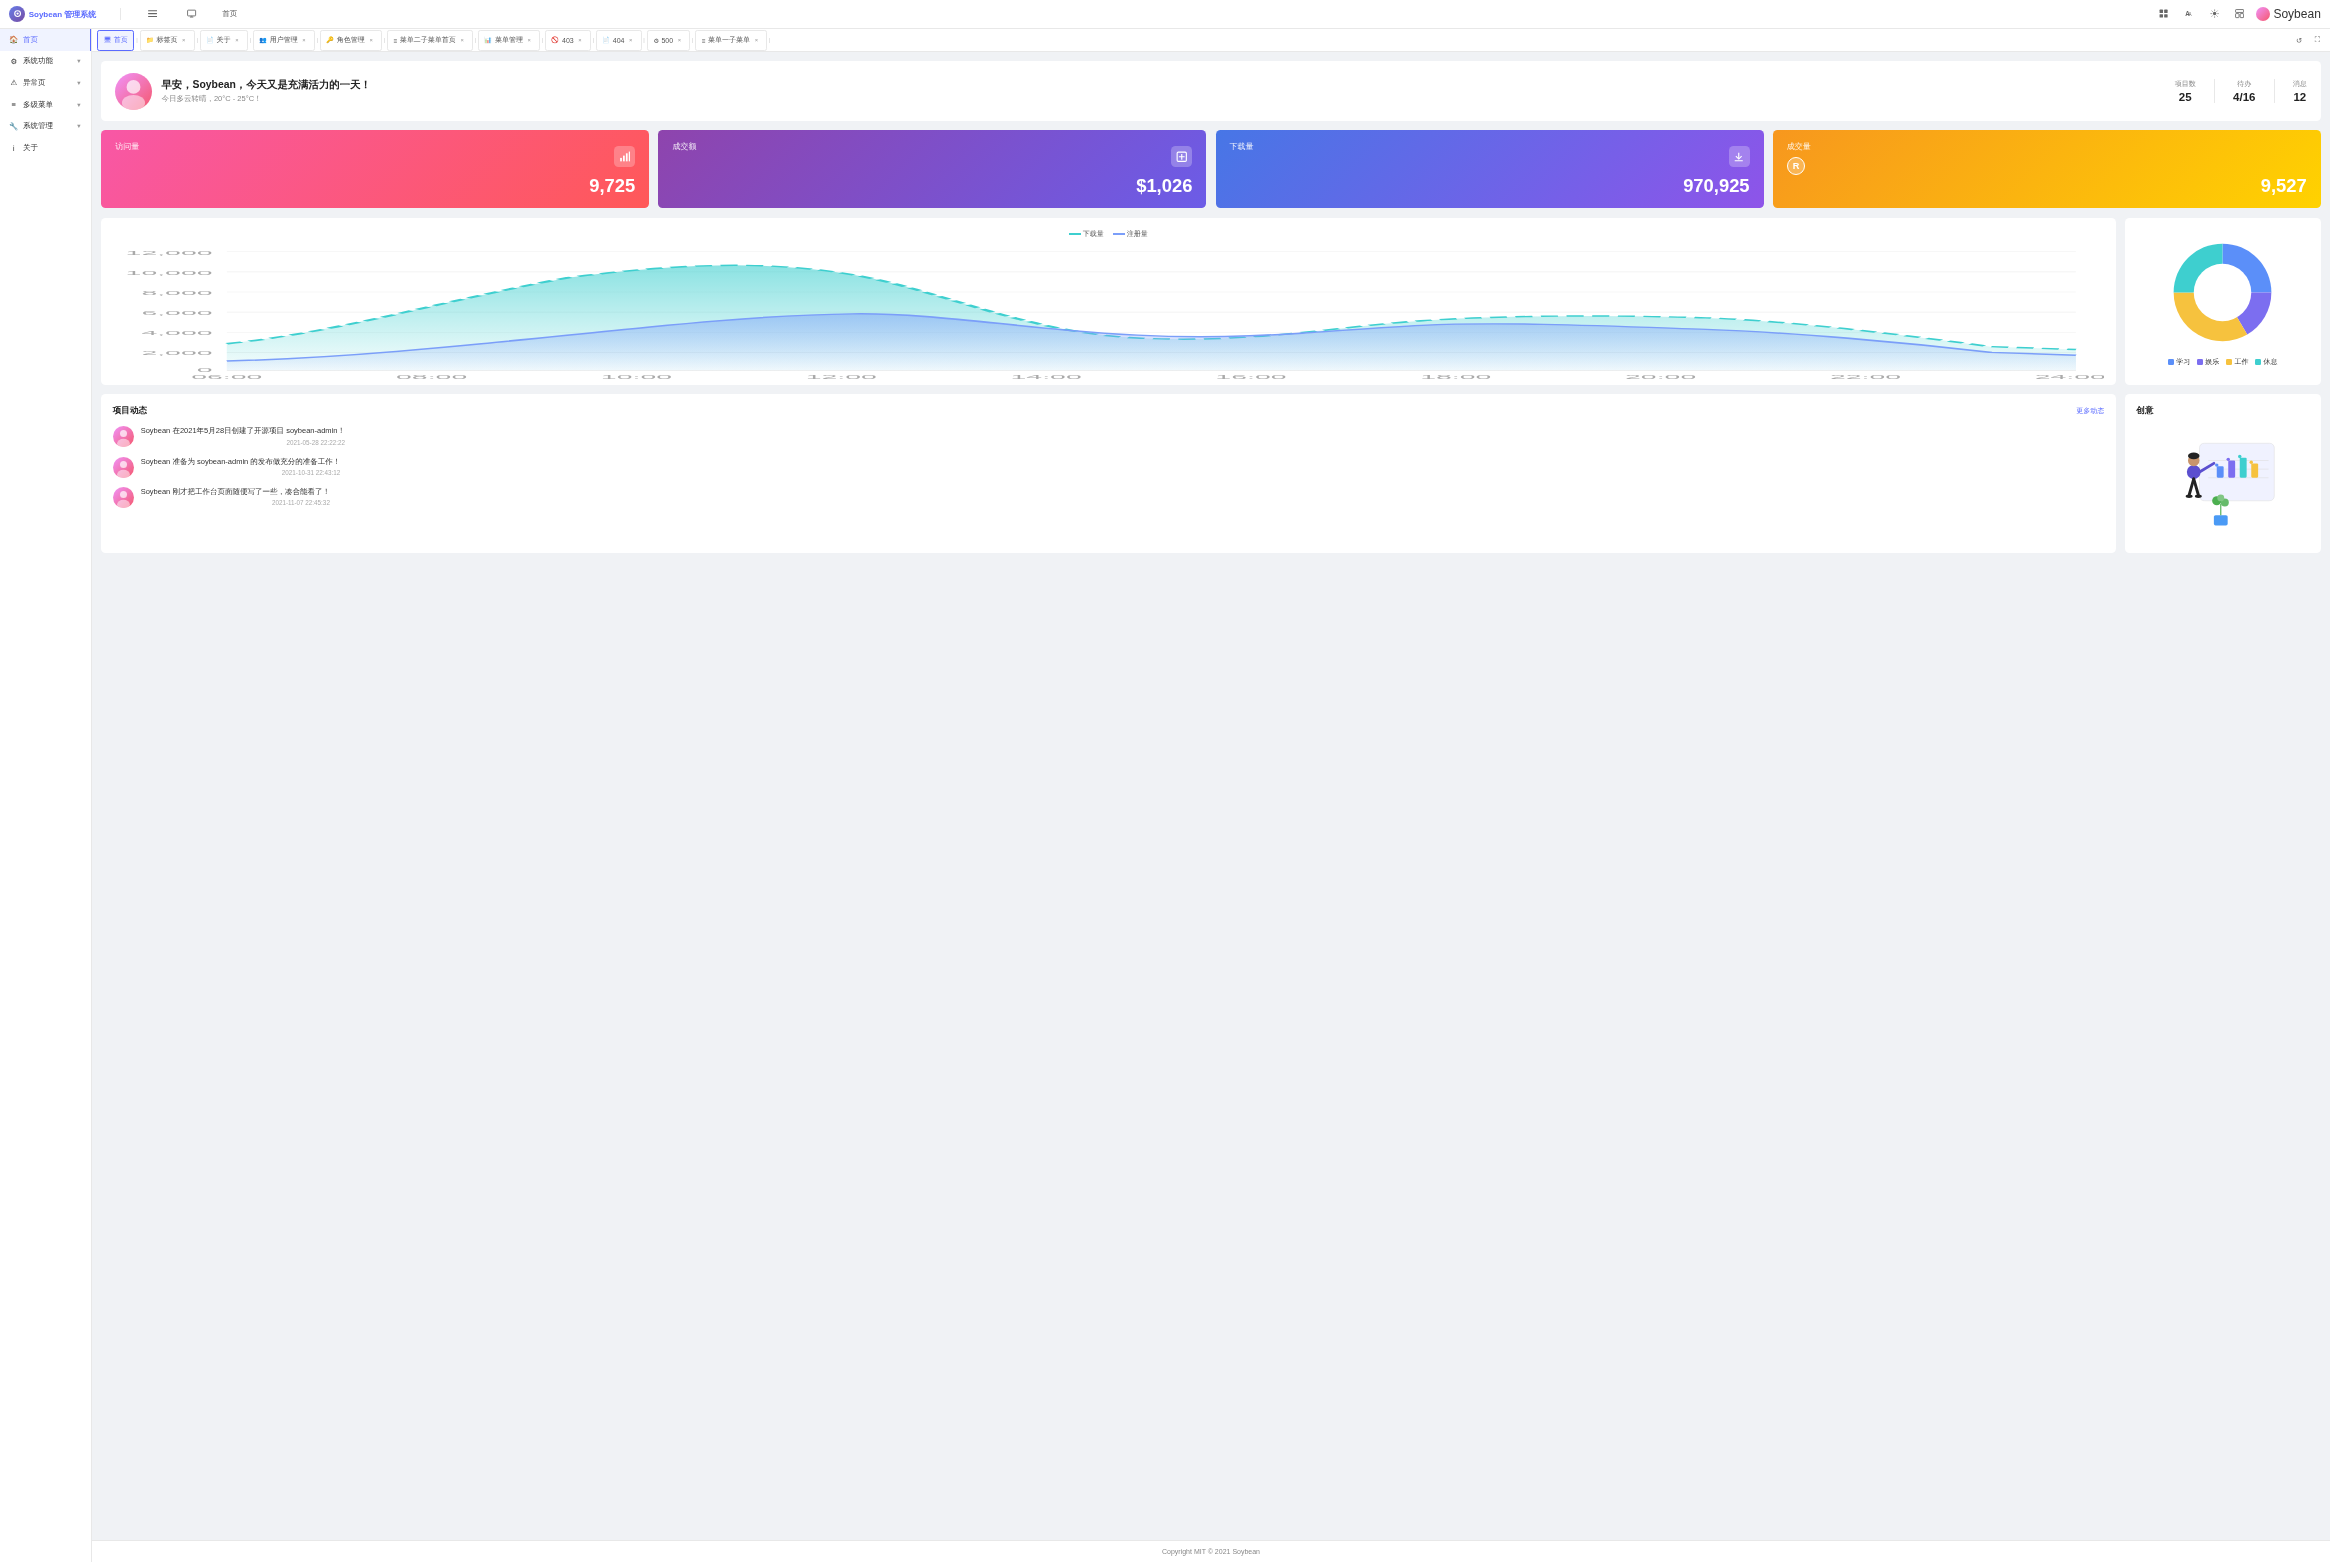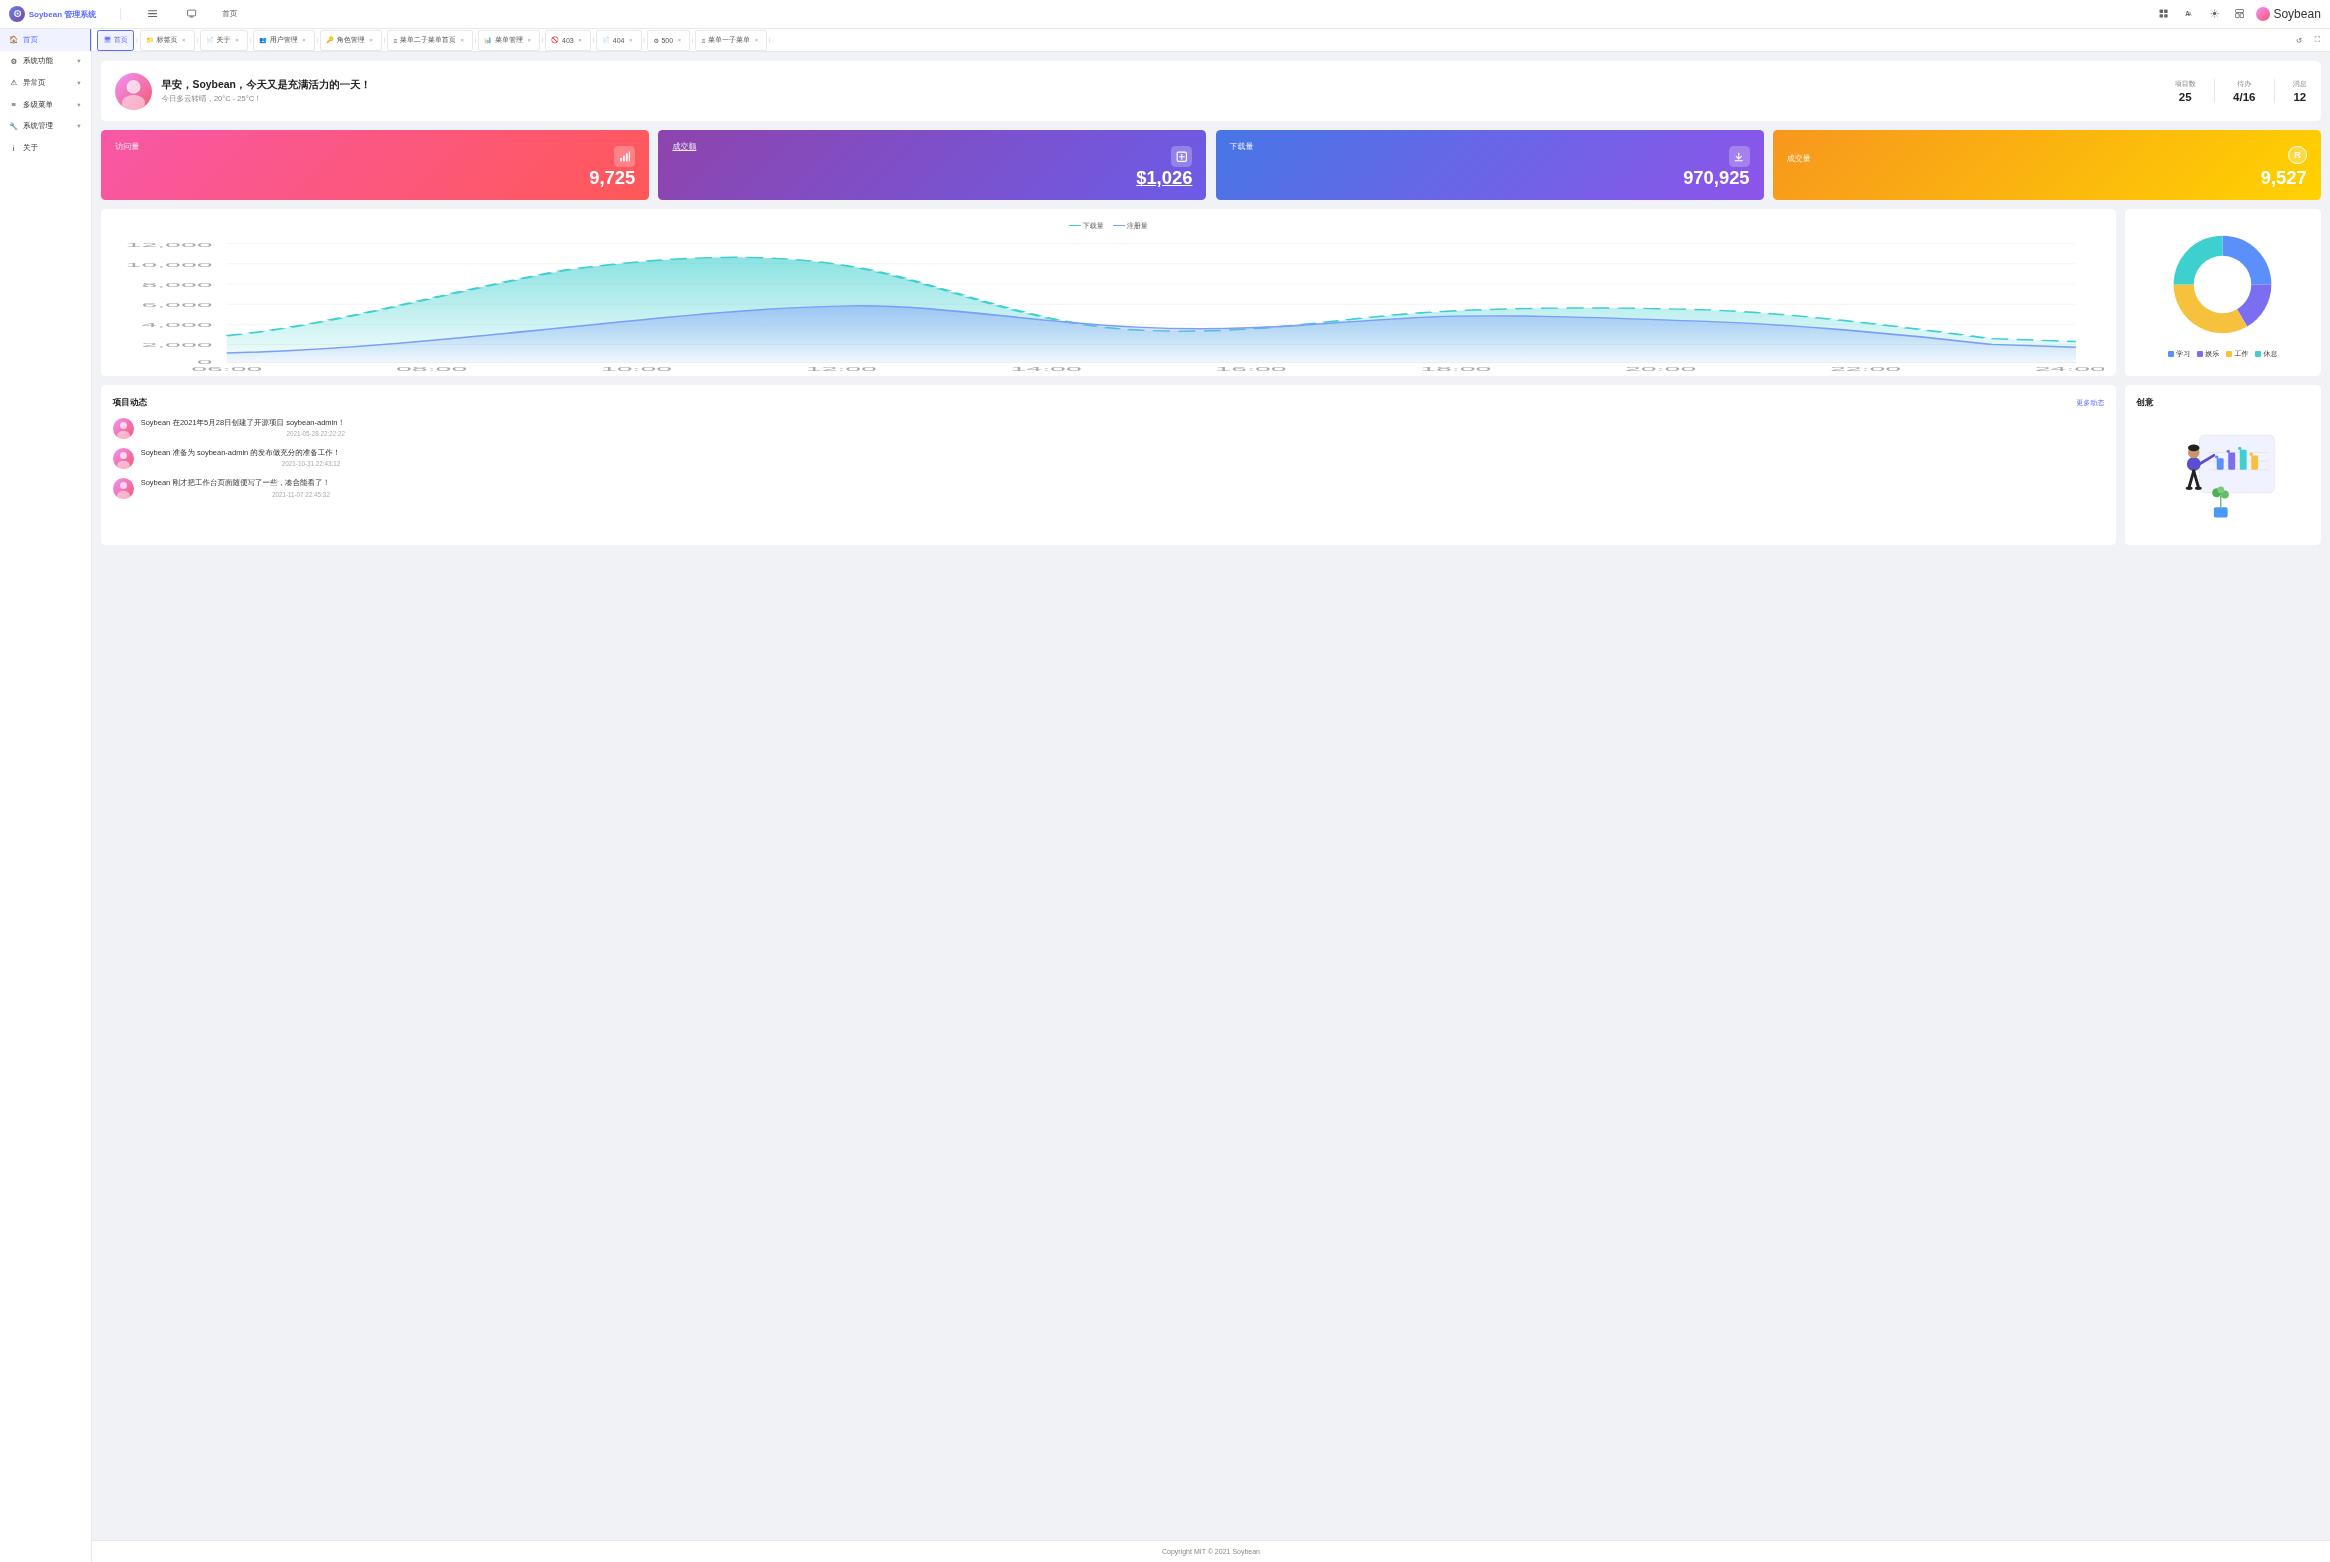--- a/index.html
+++ b/index.html
@@ -51,21 +51,21 @@
     .stat-value { font-size: 11.5px; font-weight: 600; color: #222; }
     .stat-divider { width: 0.6px; background: #e8e8e8; align-self: stretch; }
 
     
     .metric-cards { display: grid; grid-template-columns: repeat(4, 1fr); gap: 9.2px; margin-bottom: 9.2px; }
     .metric-card { border-radius: 4.6px; padding: 11px 14px; color: #fff; position: relative; overflow: hidden; min-height: 58px; display: flex; flex-direction: column; justify-content: space-between; }
     .metric-card-label { font-size: 8px; font-weight: 500; opacity: 0.9; }
     .metric-card-value { font-size: 18.4px; font-weight: 700; text-align: right; }
     .metric-card-icon { width: 21px; height: 21px; background: rgba(255,255,255,0.25); border-radius: 4.6px; display: flex; align-items: center; justify-content: center; font-size: 10.4px; margin-top: 4.6px; }
     .card-visits { background: linear-gradient(135deg, #f857a6, #ff5858); }
-    .card-transactions { background: linear-gradient(135deg, #8e44ad, #6c5ce7); text-decoration: underline; }
+    .card-transactions { background: linear-gradient(135deg, #8e44ad, #6c5ce7); }
     .card-downloads { background: linear-gradient(135deg, #4776e6, #8e54e9); }
     .card-revenue { background: linear-gradient(135deg, #f7971e, #ffd200); }
 
     
     .charts-row { display: grid; grid-template-columns: 1fr 196px; gap: 9.2px; margin-bottom: 9.2px; }
     .chart-card { background: #fff; border-radius: 4.6px; padding: 11.5px; }
     .chart-legend { display: flex; gap: 9.2px; justify-content: center; margin-bottom: 7px; font-size: 7px; color: #555; }
     .legend-item { display: flex; align-items: center; gap: 2.3px; }
 
     
@@ -356,21 +356,21 @@
                 <svg width="11.5" height="11.5" viewBox="0 0 20 20" fill="white">
                   <line x1="10" y1="3" x2="10" y2="13" stroke="white" stroke-width="2"></line>
                   <polyline points="5,9 10,14 15,9" fill="none" stroke="white" stroke-width="2"></polyline>
                   <line x1="3" y1="17" x2="17" y2="17" stroke="white" stroke-width="2"></line>
                 </svg>
               </div>
             </div>
             <div class="metric-card-value">970,925</div>
           </div>
           <div class="metric-card card-revenue">
-            <div style="display:flex; justify-content:space-between; align-items:flex-end;">
+            <div style="display:flex; justify-content:space-between; align-items:flex-start;flex-direction:column;">
               <span class="metric-card-label">成交量</span>
               <div class="metric-card-icon" style="font-size:9.2px; font-weight:700; color:white; border: 1.2px solid white; border-radius:50%; width:18.4px; height:18.4px; display:flex; align-items:center; justify-content:center;">R</div>
             </div>
             <div class="metric-card-value">9,527</div>
           </div>
         </div>
 
         <div class="charts-row">
 
           <div class="chart-card">

